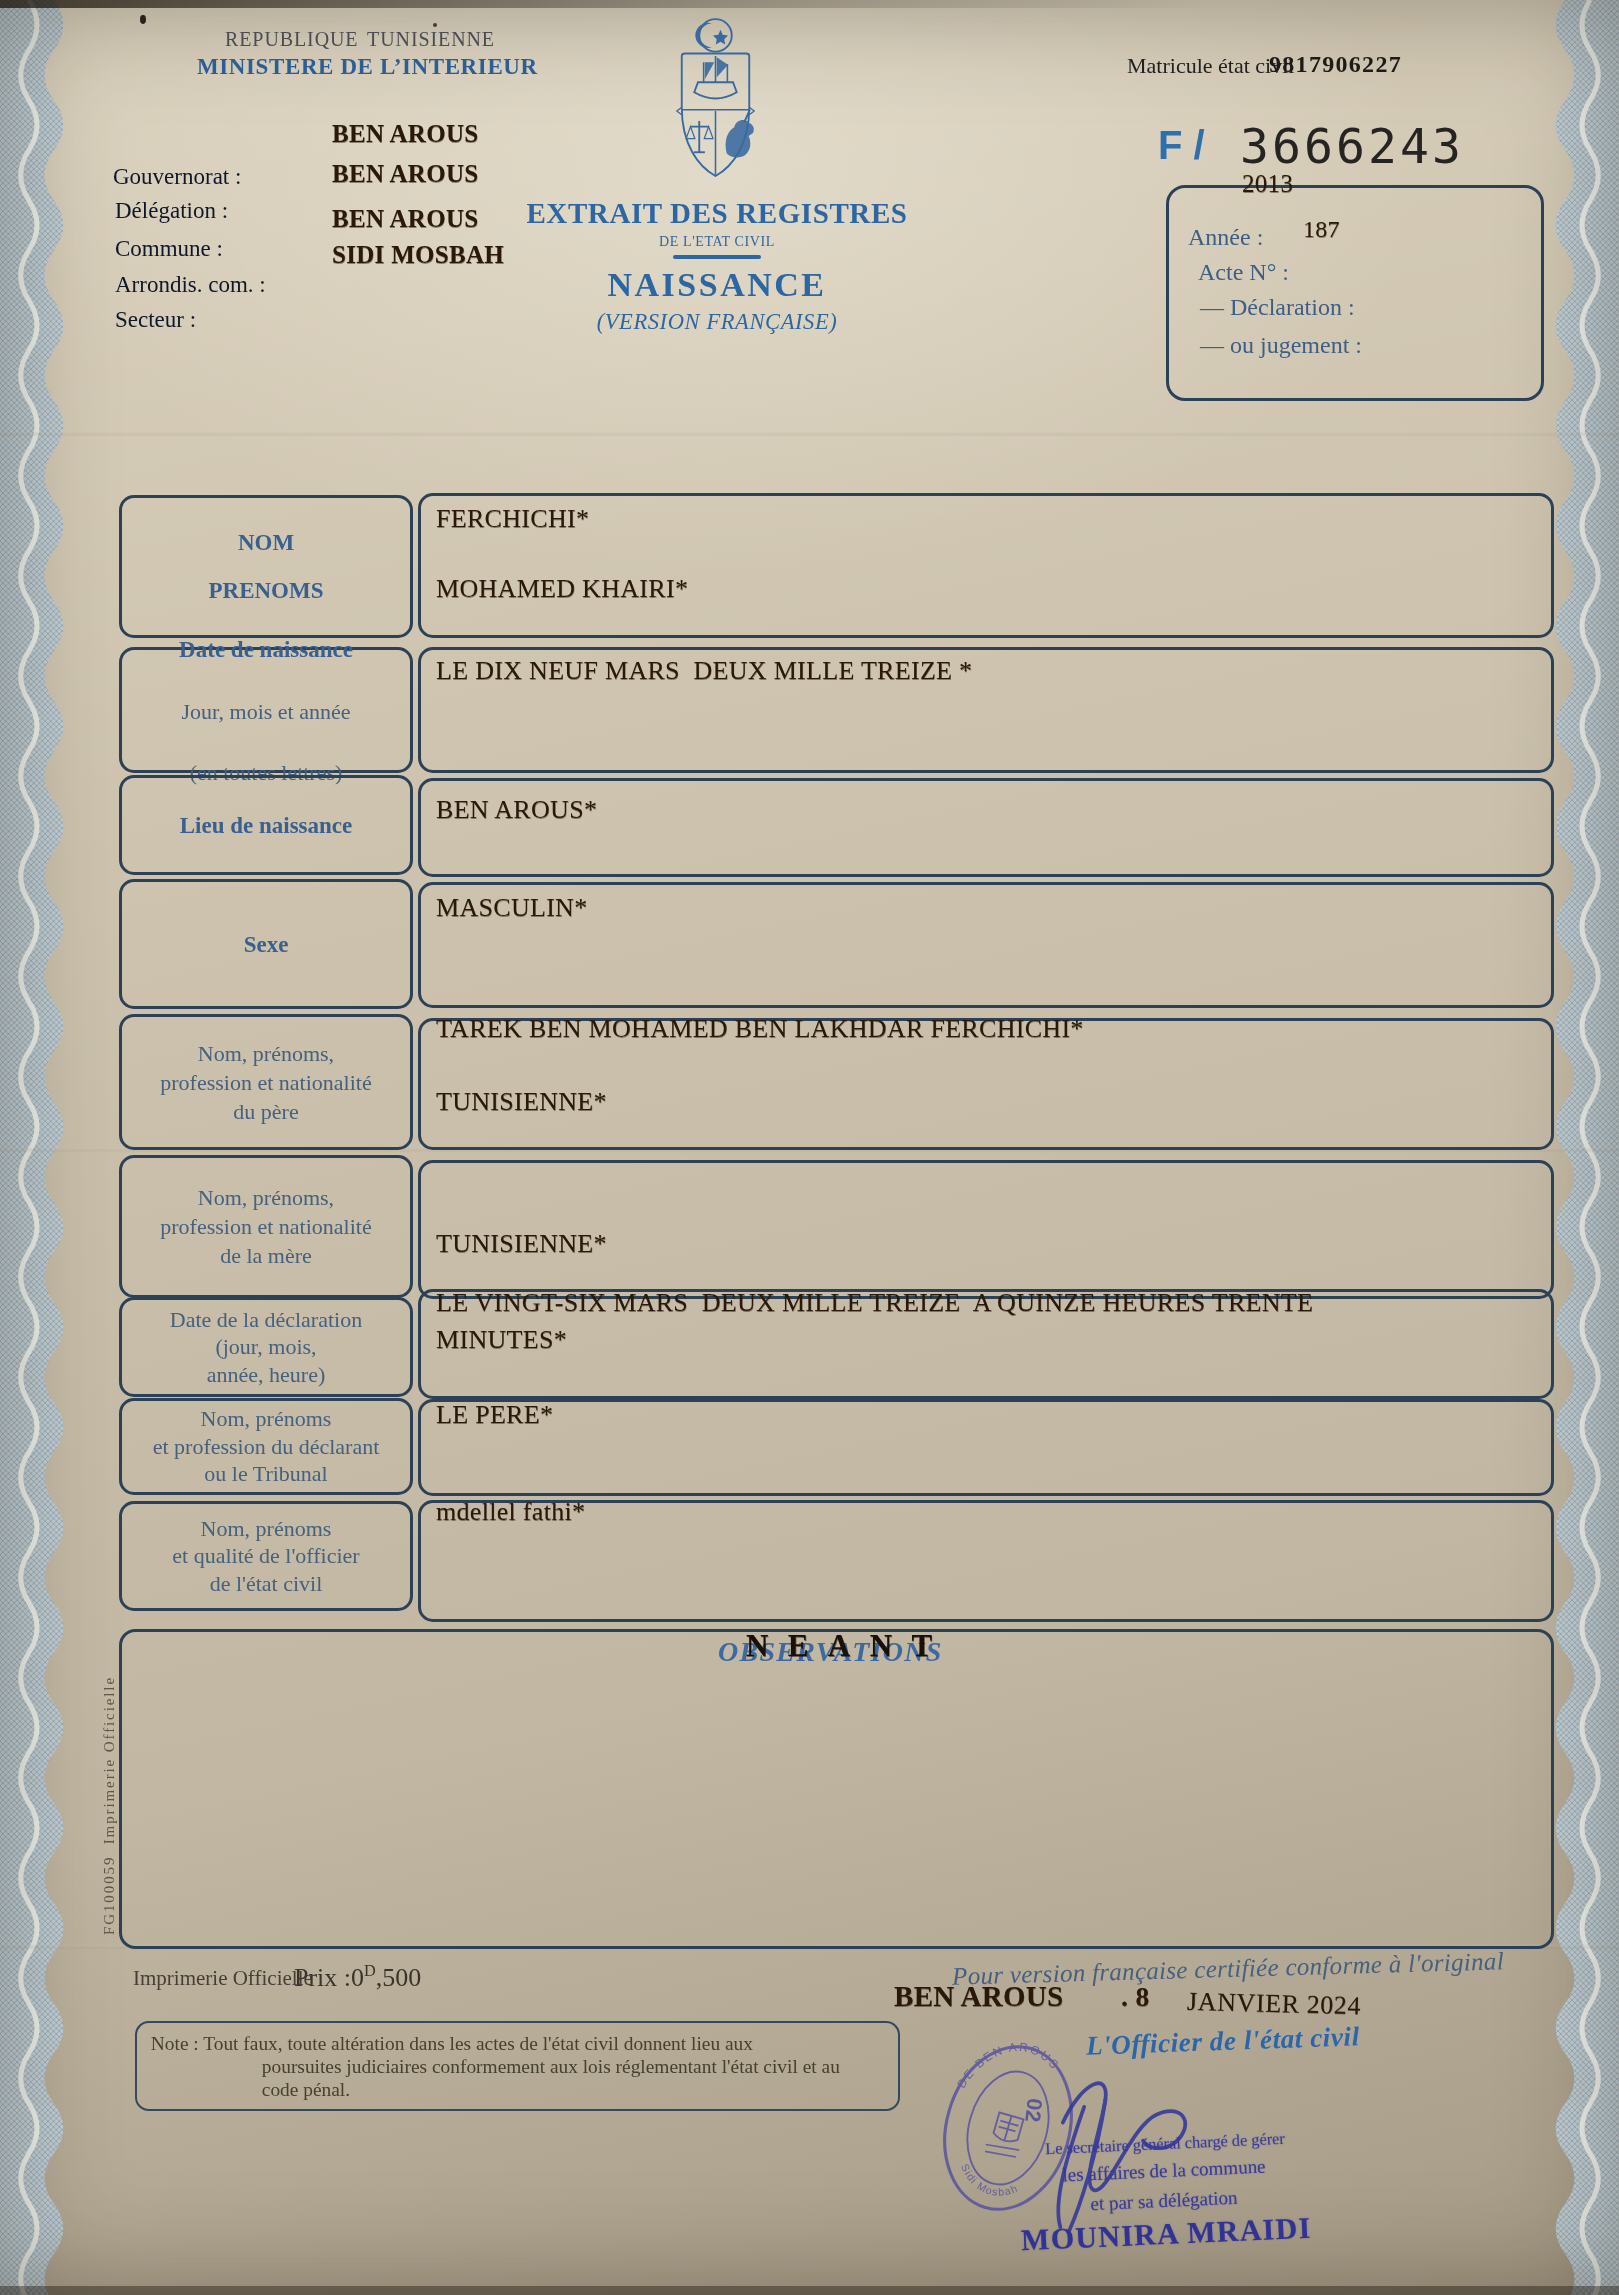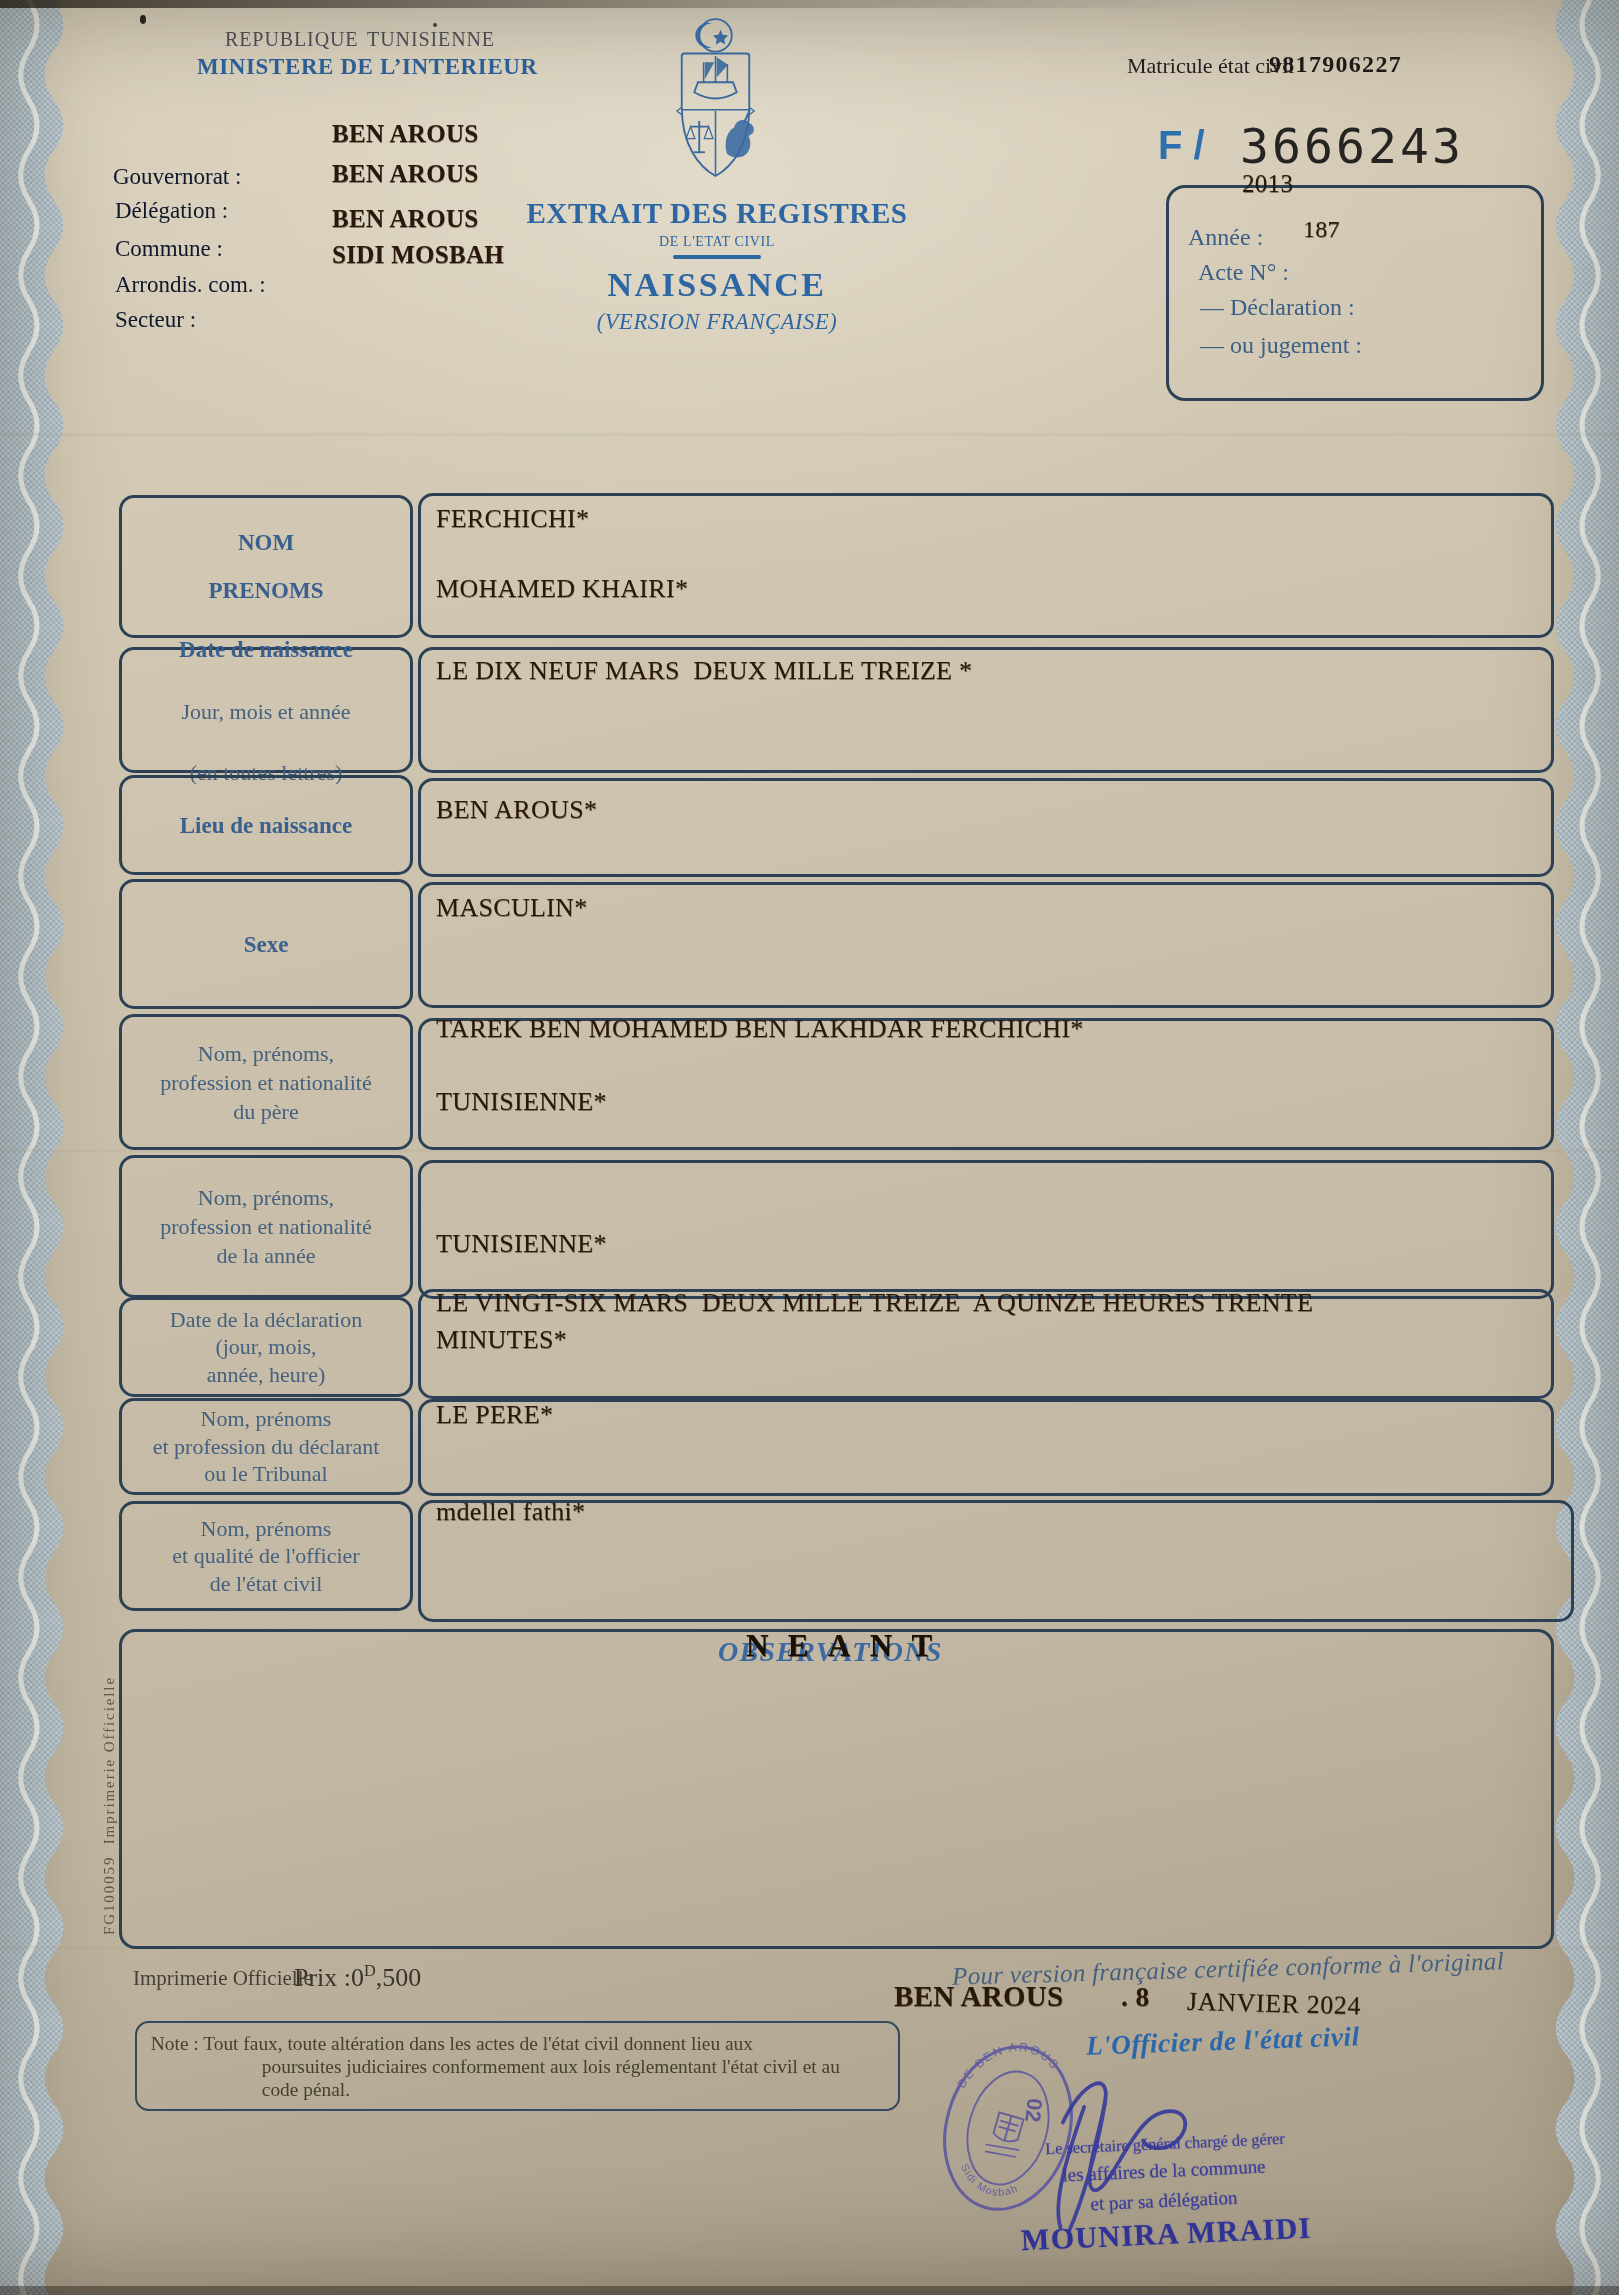--- a/index.html
+++ b/index.html
@@ -190,21 +190,21 @@
   <span class="lbl">du père</span>
 </div>
 <div class="valbox" style="top:1018px;height:126px;">
   <span class="val typed" style="top:-7.5px;">TAREK BEN MOHAMED BEN LAKHDAR FERCHICHI*</span>
   <span class="val typed" style="top:66px;">TUNISIENNE*</span>
 </div>
 
 <div class="lblbox" style="top:1155px;height:137px;">
   <span class="lbl">Nom, prénoms,</span>
   <span class="lbl">profession et nationalité</span>
-  <span class="lbl">de la année</span>
+  <span class="lbl">de la mère</span>
 </div>
 <div class="valbox" style="top:1160px;height:133px;">
   <span class="val typed" style="top:66px;">TUNISIENNE*</span>
 </div>
 
 <div class="lblbox" style="top:1297px;height:94px;">
   <span class="lbl" style="line-height:27.6px;">Date de la déclaration</span>
   <span class="lbl" style="line-height:27.6px;">(jour, mois,</span>
   <span class="lbl" style="line-height:27.6px;">année, heure)</span>
 </div>
@@ -220,21 +220,21 @@
 </div>
 <div class="valbox" style="top:1399px;height:91px;">
   <span class="val typed" style="top:-2.5px;">LE PERE*</span>
 </div>
 
 <div class="lblbox" style="top:1501px;height:104px;">
   <span class="lbl" style="line-height:27.6px;">Nom, prénoms</span>
   <span class="lbl" style="line-height:27.6px;">et qualité de l'officier</span>
   <span class="lbl" style="line-height:27.6px;">de l'état civil</span>
 </div>
-<div class="valbox" style="top:1500px;height:116px;padding-left:20px;">
+<div class="valbox" style="top:1500px;height:116px;">
   <span class="val typed" style="top:-6.3px;">mdellel fathi*</span>
 </div>
 
 <div class="obsbox" style="top:1629px;height:314px;"></div>
 <span class="t obs-heading" style="left:718px;top:1636px;">OBSERVATIONS</span>
 <span class="t obs-neant" style="left:746px;top:1628px;">NEANT</span>
 
 <span class="t margin-code" style="left:101px;top:1747px;height:188px;">FG100059  Imprimerie Officielle</span>
 <span class="t printer" style="left:133px;top:1966px;">Imprimerie Officielle</span>
 <span class="t price" style="left:294px;top:1961px;"><span>Prix :0</span><sup>D</sup><span>,500</span></span>

